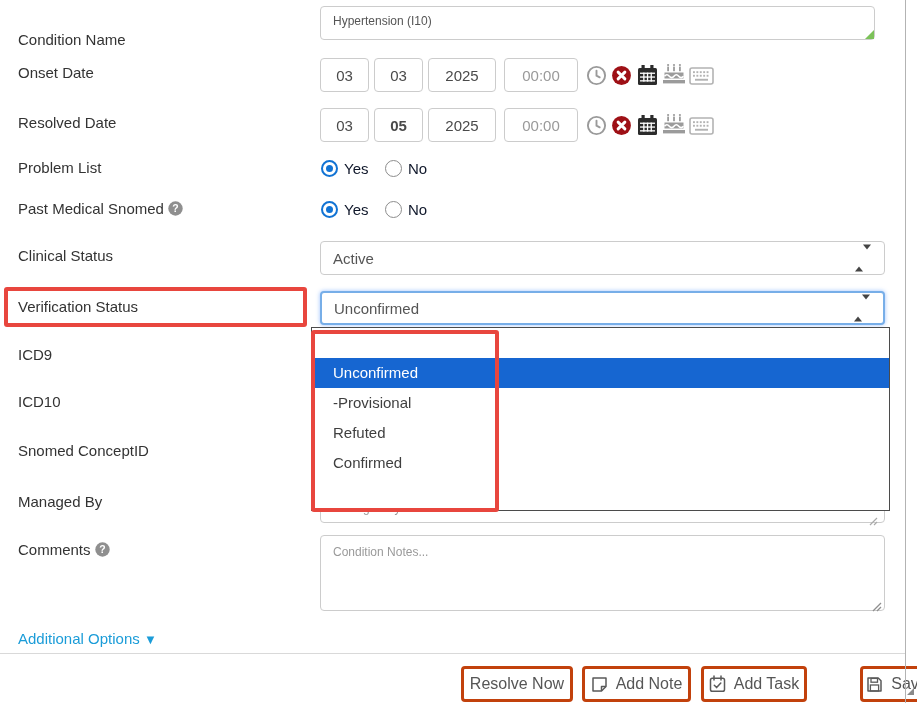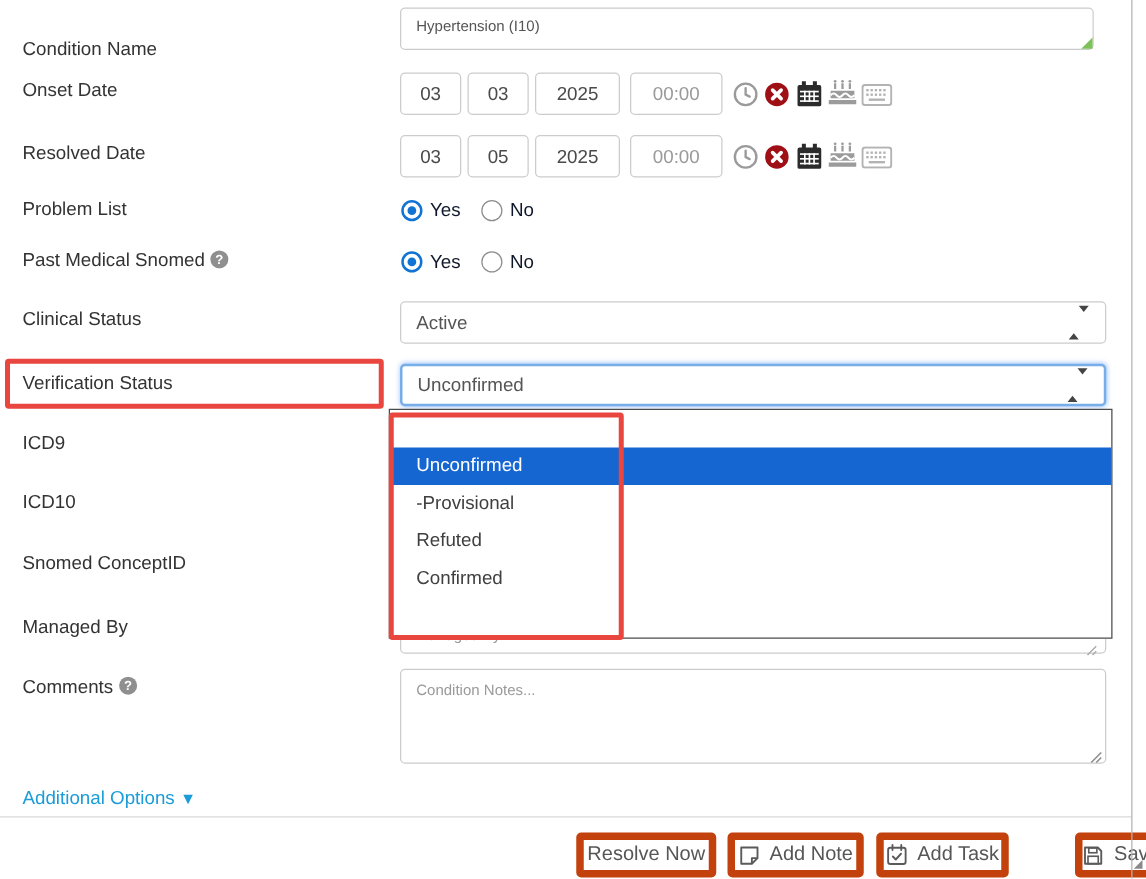--- a/index.html
+++ b/index.html
@@ -52,21 +52,21 @@
   .annotation { position:absolute; border:4px solid #e8463e; border-radius:3px; z-index:10; }
 
   .green-grip { position:absolute; width:0; height:0; border-left:9px solid transparent; border-bottom:9px solid #7cc259; }
 
   .blue-link { position:absolute; left:18px; top:630px; font-size:15px; color:#1b9cd8; cursor:pointer; }
   .blue-link .tri { font-size:13px; }
 
   .divider { position:absolute; left:0; top:653px; width:905px; height:1px; background:#d9d9d9; }
 
   .btn {
-    position:absolute; top:666px; height:36px; border:6px solid #c2410c; border-radius:4px;
+    position:absolute; top:666px; height:36px; border:3px solid #c2410c; border-radius:4px;
     background:#fff; color:#565656; font-size:16px; font-family:"Liberation Sans", sans-serif;
     display:flex; align-items:center; justify-content:center; gap:8px; cursor:pointer;
   }
 
   .edge-line { position:absolute; left:905px; top:0; width:1px; height:703px; background:#b3b3b3; }
   .edge-grip { position:absolute; left:907px; top:688px; width:0; height:0; border-top:7px solid transparent; border-right:7px solid #8a8a8a; }
 </style>
 </head>
 <body>
 
@@ -160,21 +160,21 @@
           <rect x="7.4" y="7.8" width="1.9" height="1.9"></rect>
           <rect x="10.8" y="7.8" width="1.9" height="1.9"></rect>
           <rect x="14.2" y="7.8" width="1.9" height="1.9"></rect>
           <rect x="17.6" y="7.8" width="1.9" height="1.9"></rect>
           <rect x="6" y="11.8" width="13" height="1.9"></rect>
         </g>
       </svg>
   </span>
 
   <input class="date-in" style="left: 320px; top: 108px; width: 49px;" value="03">
-  <input class="date-in" style="left: 374px; top: 108px; width: 49px;" value="05">
+  <input class="date-in" style="left: 374px; top: 108px; width: 49px; font-weight: bold;" value="05">
   <input class="date-in" style="left: 428px; top: 108px; width: 68px;" value="2025">
   <input class="date-in time" style="left: 504px; top: 108px; width: 74px;" value="00:00">
   <span class="ic" style="left:586px; top:115px;">
     <svg width="21" height="21" viewBox="0 0 21 21">
         <circle cx="10.5" cy="10.5" r="8.6" fill="none" stroke="#9a9a9a" stroke-width="1.9"></circle>
         <path d="M10.5 5.6v5l3.2 1.7" fill="none" stroke="#9a9a9a" stroke-width="1.9" stroke-linecap="round"></path>
       </svg>
   </span>
   <span class="ic" style="left:611px; top:115px;">
     <svg width="21" height="21" viewBox="0 0 21 21">

